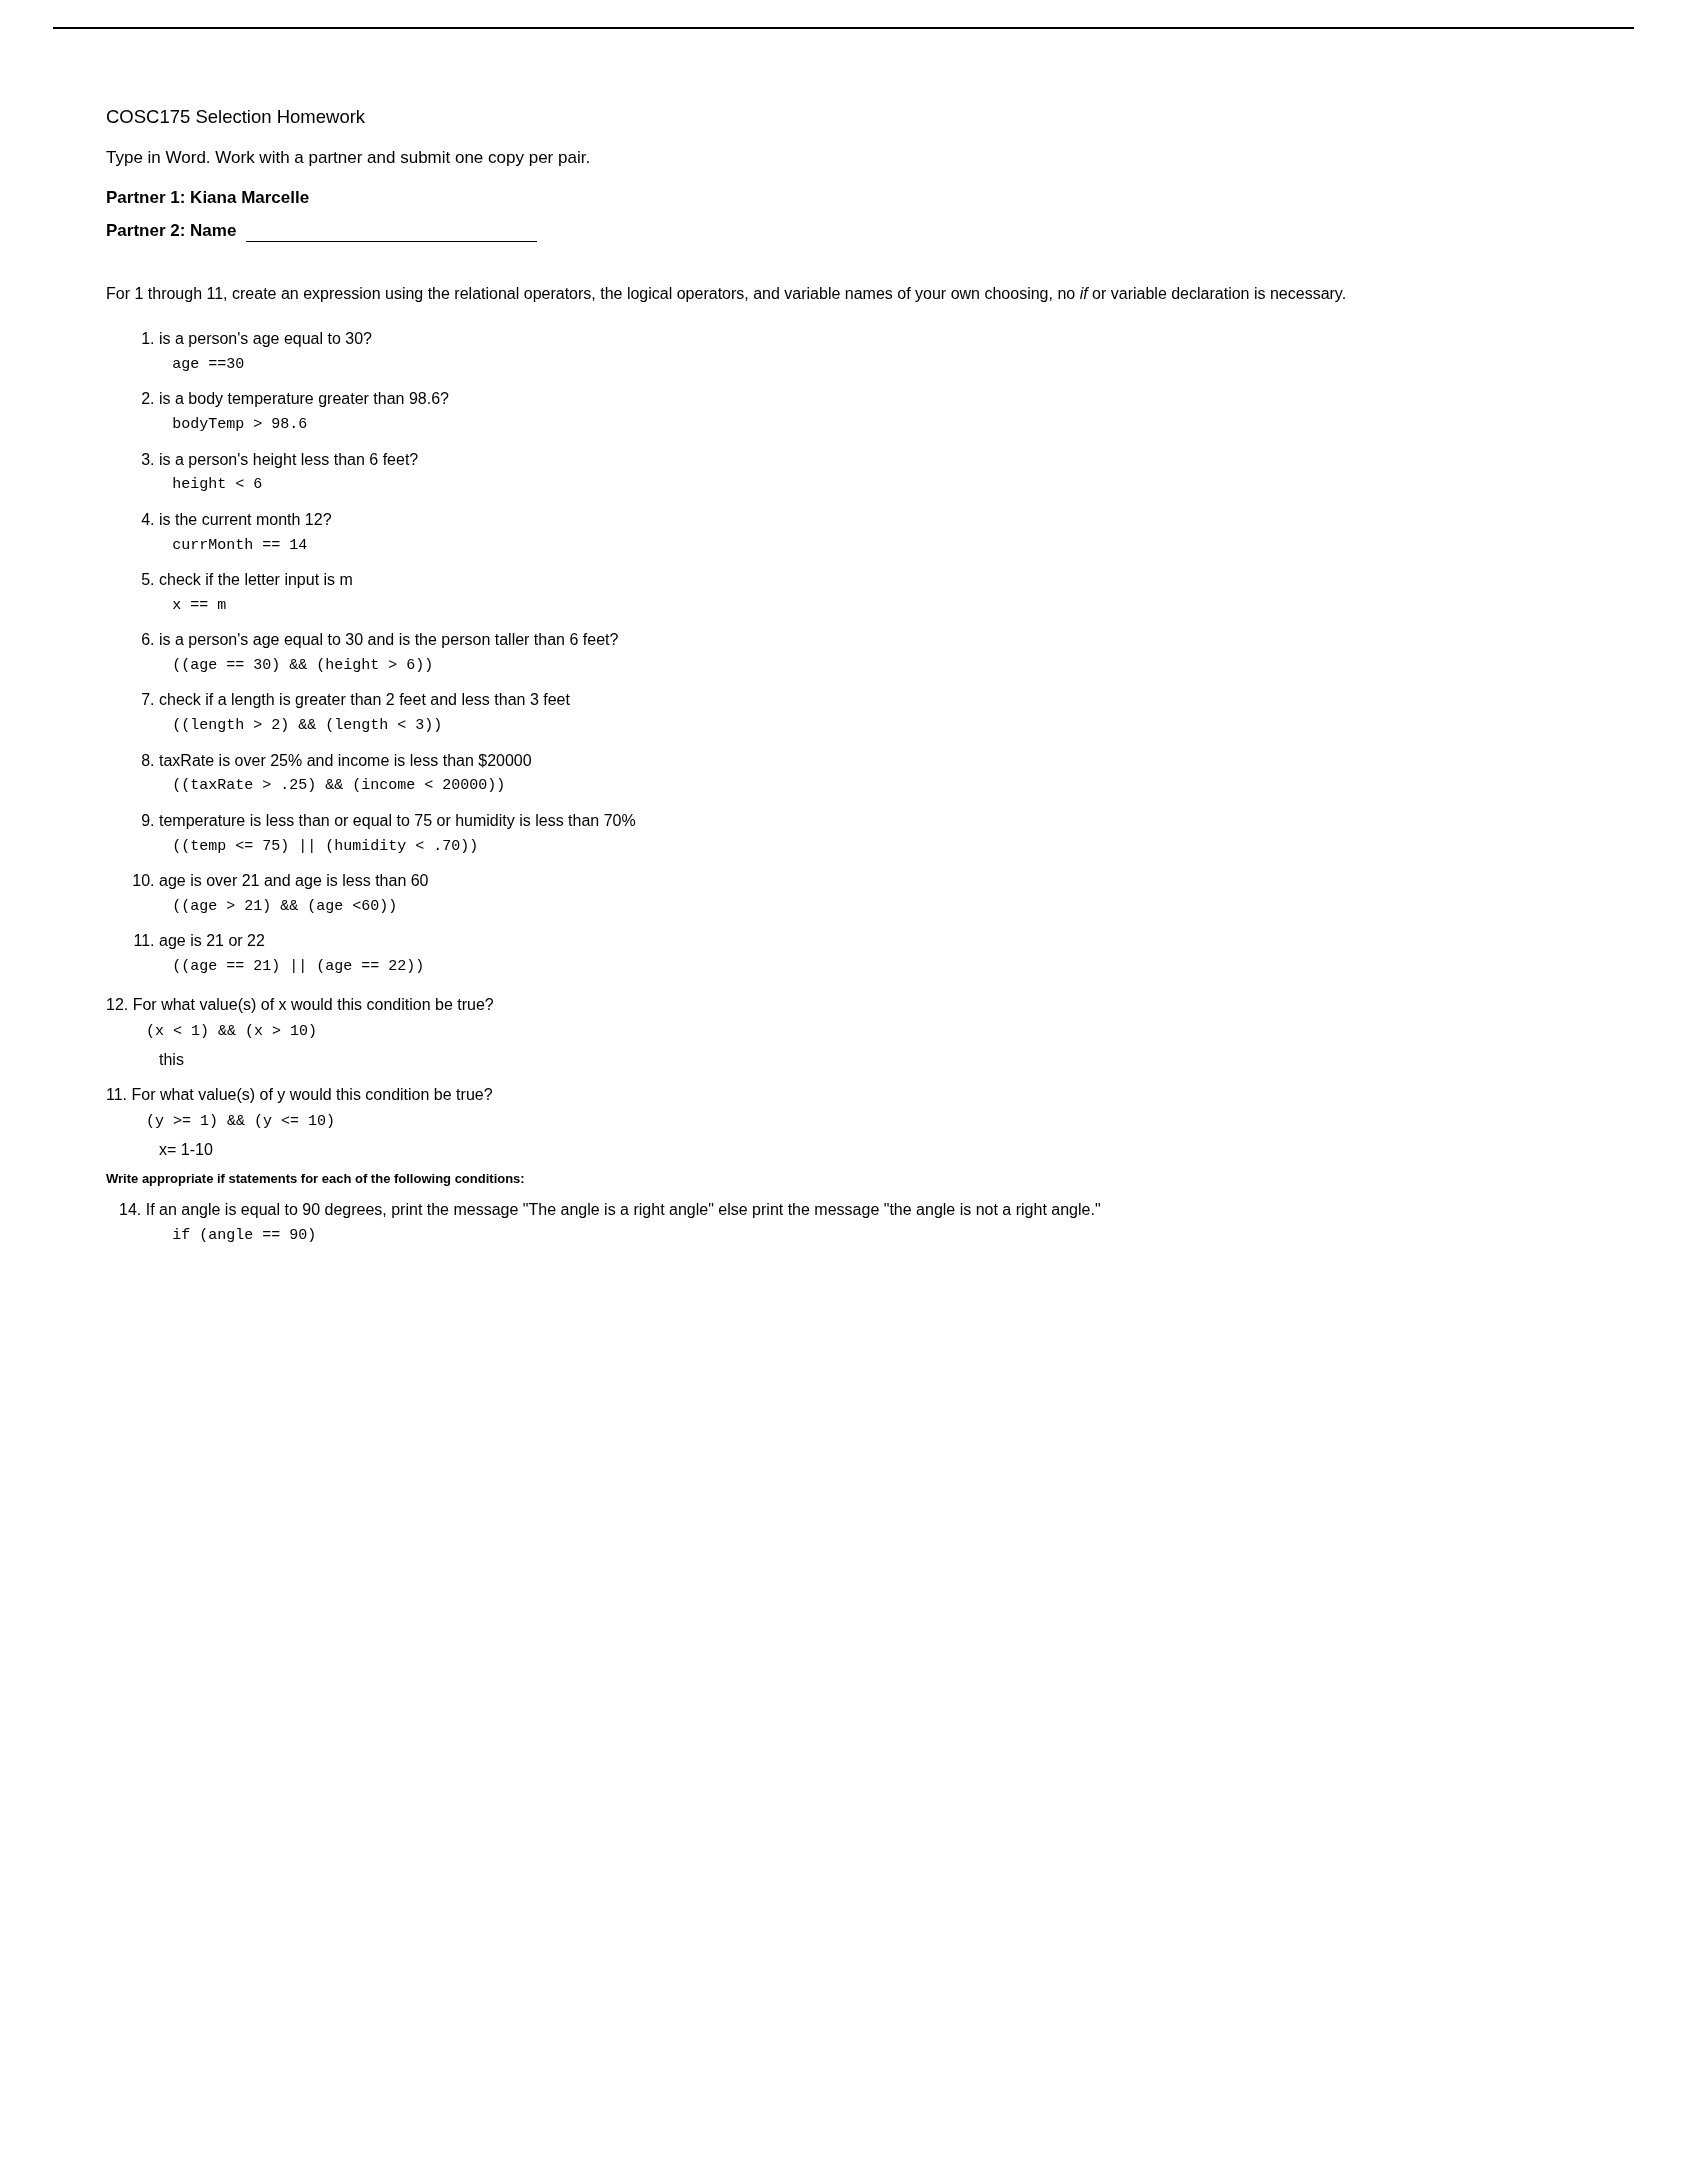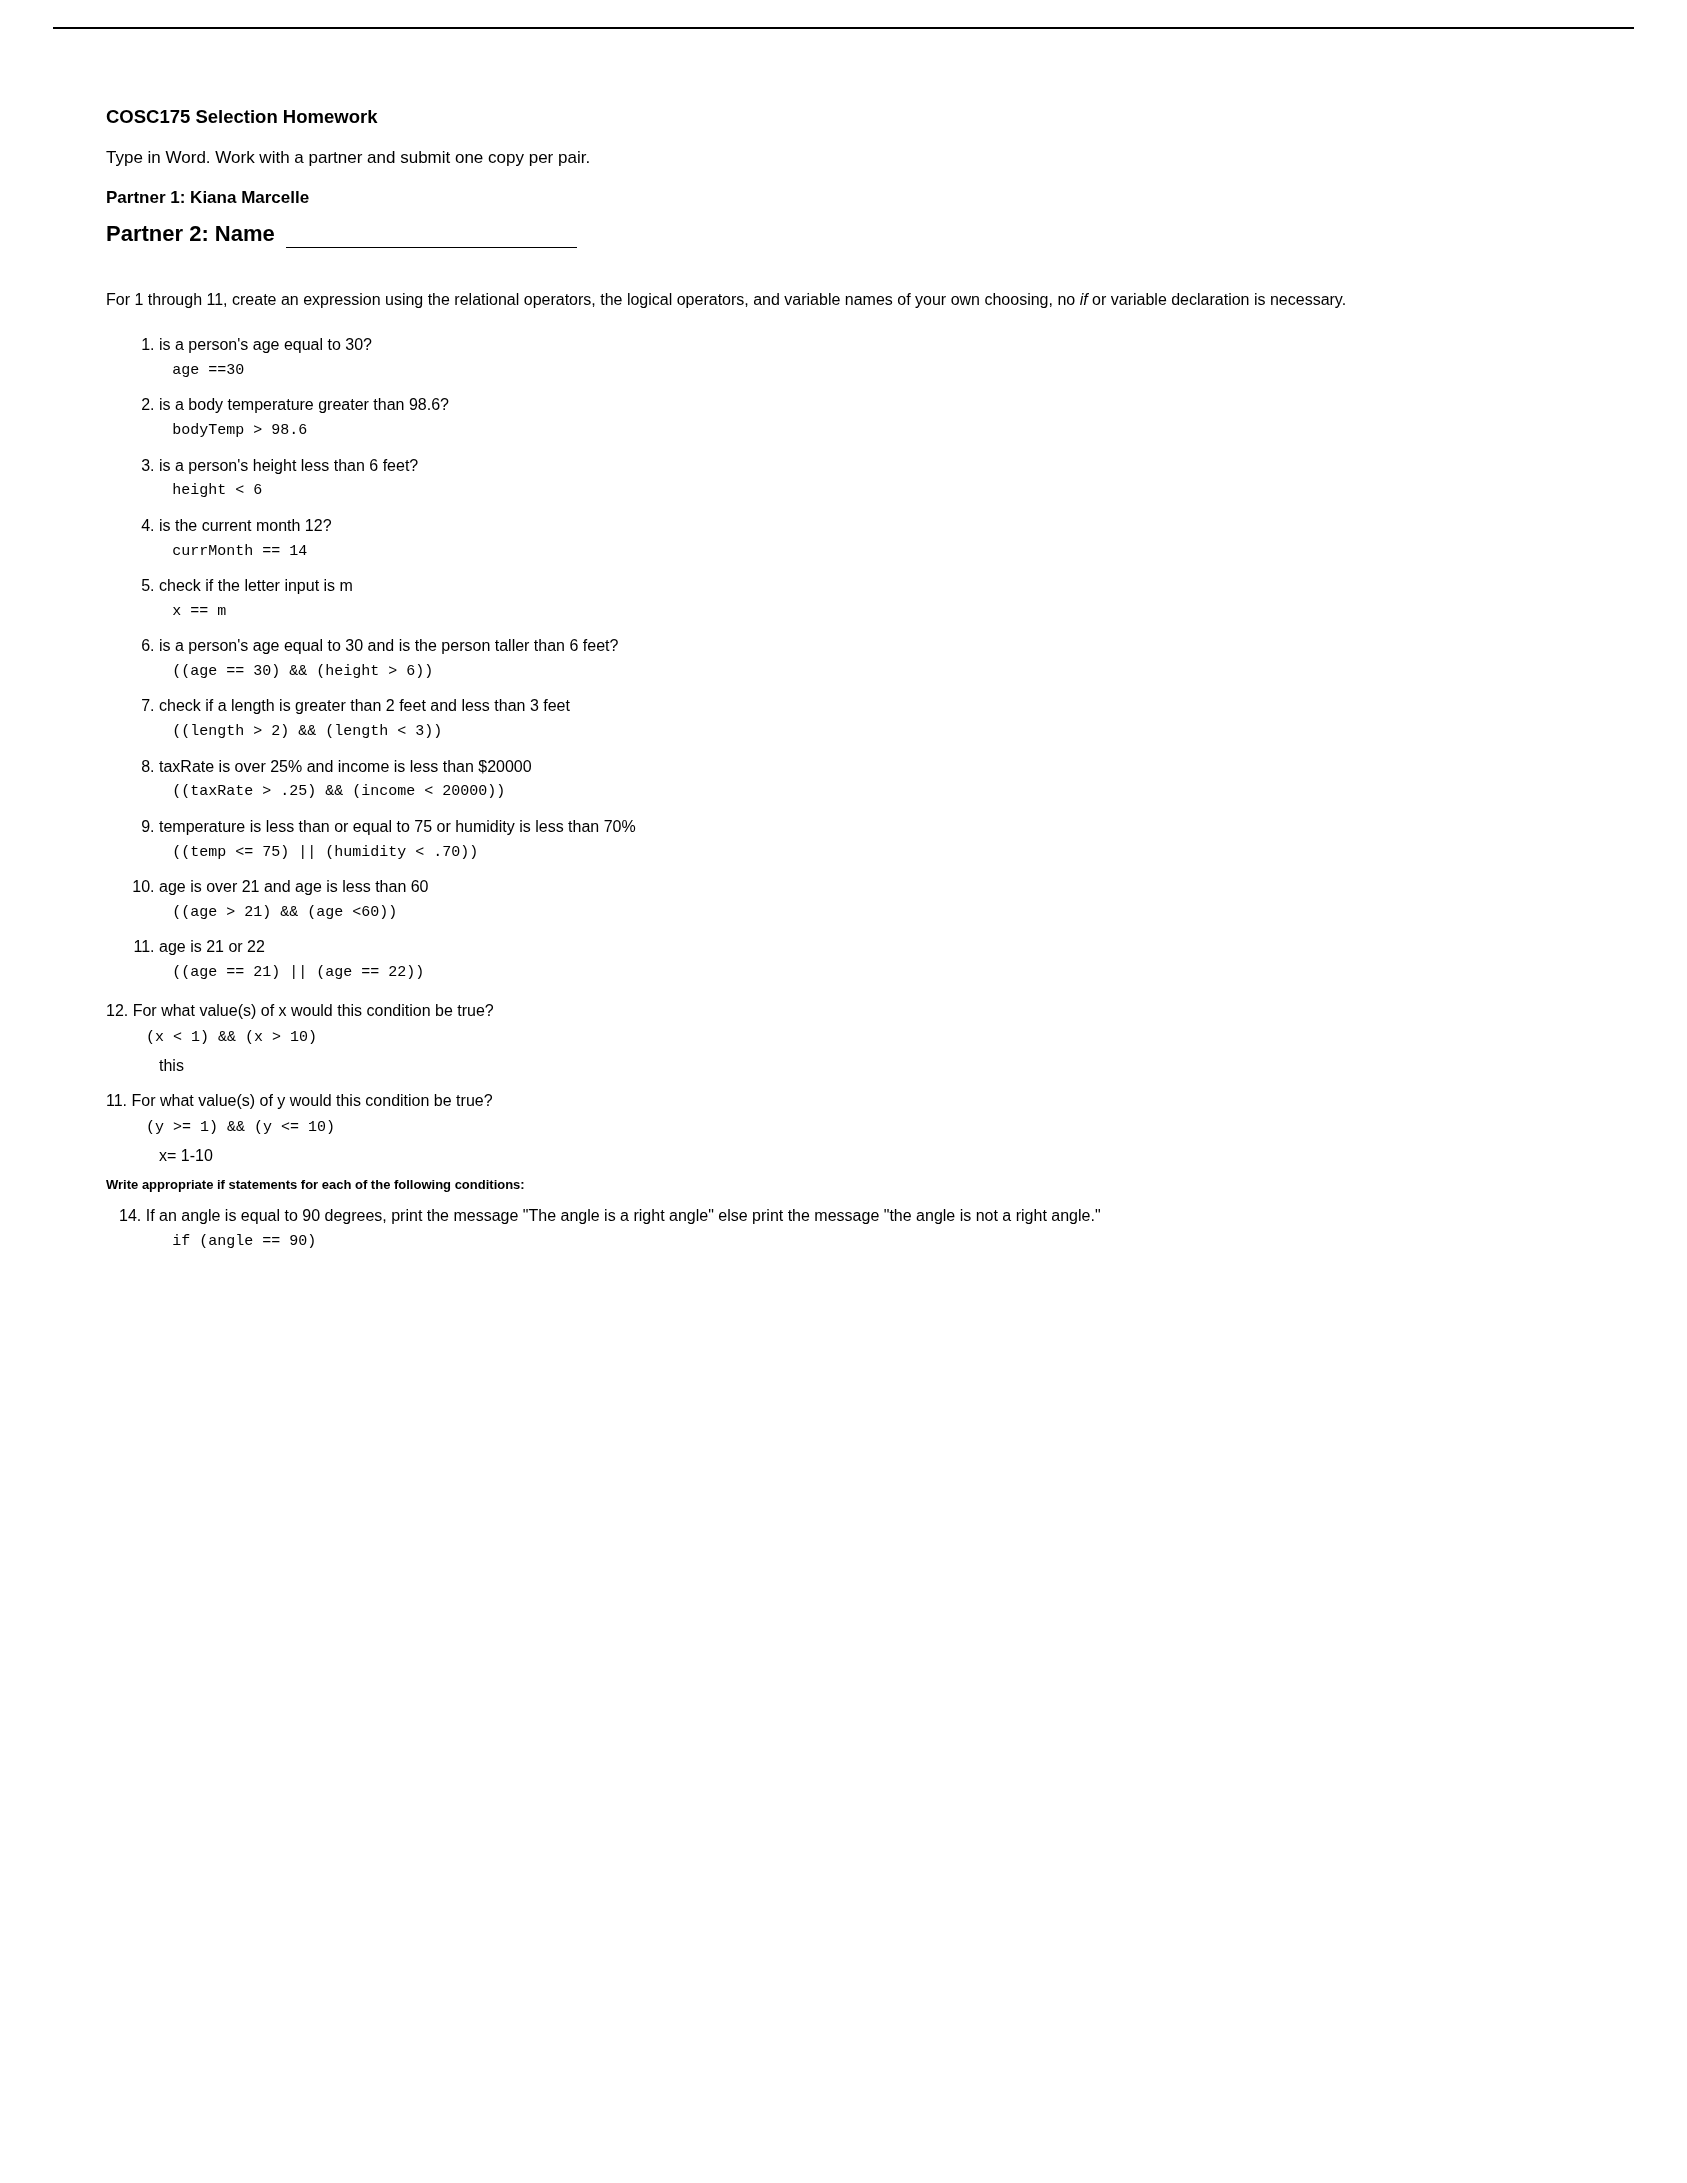--- a/index.html
+++ b/index.html
@@ -30,42 +30,42 @@
       position: absolute;
       top: 26.5px;
       left: 53px;
       right: 53px;
       height: 2px;
       background: #000000;
     }
 
     .title {
       font-size: 18.5px;
-      font-weight: bold;
+      font-weight: normal;
       margin-top: 53px;
       margin-bottom: 20px;
       font-family: Arial, sans-serif;
     }
 
     .subtitle {
       font-size: 17px;
       font-weight: normal;
       margin-bottom: 20px;
       font-family: Arial, sans-serif;
     }
 
     .partner-line {
       font-size: 17px;
       font-weight: bold;
       margin-bottom: 13.2px;
       font-family: Arial, sans-serif;
     }
 
     .partner-name-line {
-      font-size: 22px;
+      font-size: 17px;
       font-weight: bold;
       margin-bottom: 40px;
       font-family: Arial, sans-serif;
     }
 
     .partner-name-line .underline-fill {
       display: inline-block;
       border-bottom: 1.3px solid #000;
       width: 291px;
       margin-left: 5.3px;

